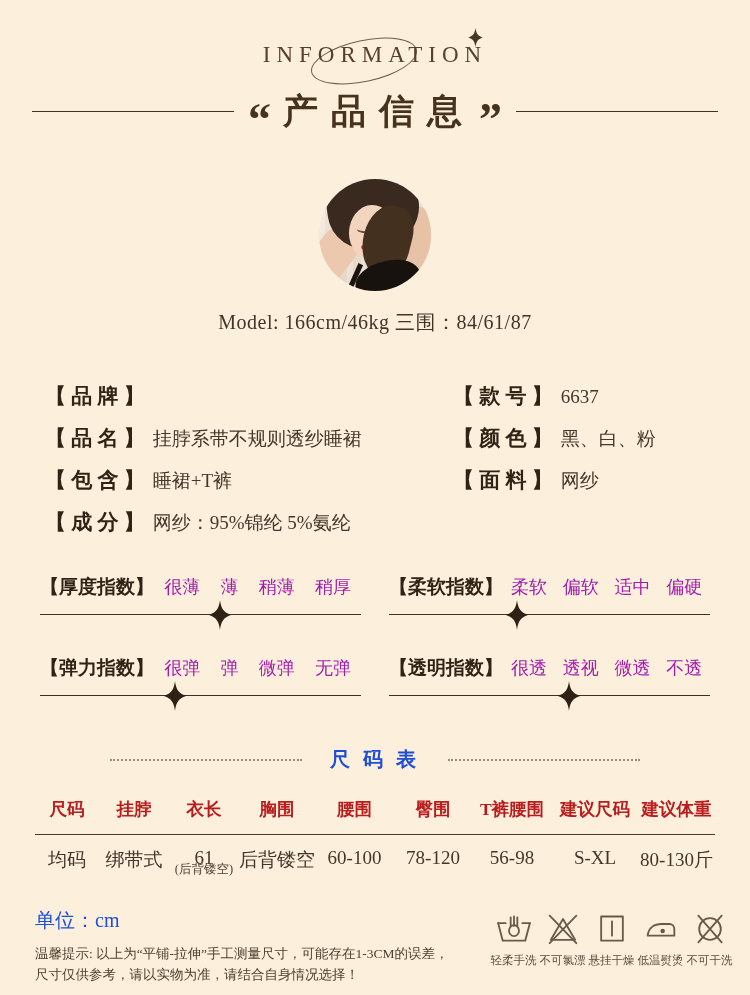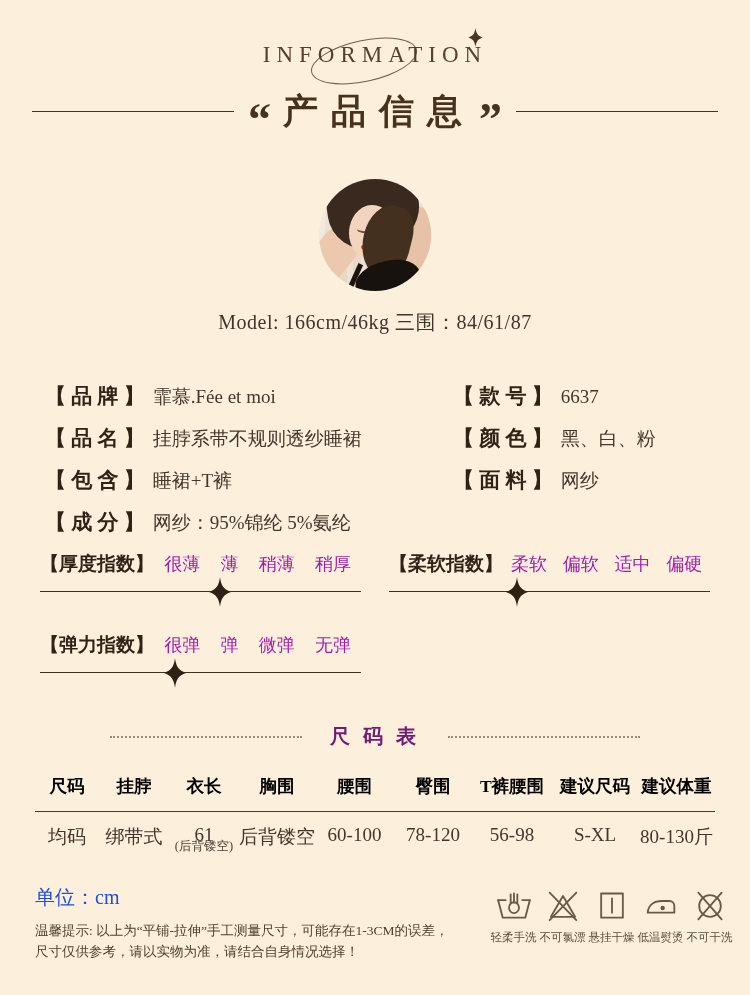--- a/index.html
+++ b/index.html
@@ -55,35 +55,35 @@
   .ph-strap{left:34px;bottom:2px;width:5px;height:26px;background:#1a140f;transform:rotate(24deg);}
   
   .model-caption{margin:18px 0 0;text-align:center;font-size:20px;color:#3f352a;letter-spacing:.5px;}
   
   .details{margin:46px 35px 0 45px;display:grid;grid-template-columns:408px 1fr;column-gap:0;}
   .detail-col{display:flex;flex-direction:column;row-gap:12px;}
   .detail-row{display:flex;align-items:baseline;height:30px;}
   .detail-label{font-weight:bold;font-size:21px;color:#2f2315;white-space:nowrap;}
   .detail-value{font-size:19px;margin-left:8px;color:#44362a;white-space:nowrap;}
   
-  .indexes{margin:13px 40px 0;display:grid;grid-template-columns:1fr 1fr;column-gap:28px;row-gap:40px;}
+  .indexes{margin:36px 40px 0;display:grid;grid-template-columns:1fr 1fr;column-gap:28px;row-gap:40px;}
   .index-row{display:flex;align-items:baseline;}
   .index-label{font-weight:bold;font-size:19px;color:#2f2315;white-space:nowrap;}
   .index-options{flex:1;display:flex;justify-content:space-around;font-size:18px;color:#a21caf;}
   .index-line{position:relative;margin-top:14px;border-top:1.4px solid #41301f;height:0;}
   .index-marker{position:absolute;top:0;transform:translate(-50%,-50%);line-height:0;}
   
   .chart-divider{margin-top:50px;display:flex;align-items:center;justify-content:center;}
   .dotline{width:192px;border-top:2px dotted #9b8a74;height:0;}
-  .chart-title{font-size:20px;font-weight:bold;letter-spacing:4px;margin:0 28px;color:#701a75;}
+  .chart-title{font-size:20px;font-weight:bold;letter-spacing:4px;margin:0 28px;color:#1d4ed8;}
   
   .size-table{margin:24px 35px 0;}
   .st-row{display:grid;grid-template-columns:64px 70px 70px 76px 79px 78px 80px 86px 1fr;
     text-align:center;align-items:start;}
-  .st-head{font-size:17.5px;font-weight:bold;color:#000000;padding-bottom:13px;font-family:Liberation Serif, serif;}
+  .st-head{font-size:17.5px;font-weight:bold;color:#b91c1c;padding-bottom:13px;font-family:Liberation Serif, serif;}
   .st-sep{border-top:1.2px solid #4a3a28;height:0;}
   .st-data{font-size:19px;color:#41362a;padding-top:12px;}
   .st-cell{position:relative;white-space:nowrap;}
   .cell-note{position:absolute;top:26px;left:50%;transform:translateX(-50%);
     font-size:12.5px;color:#4d4134;white-space:nowrap;}
   
   .bottom{margin:34px 16px 0 35px;display:flex;align-items:flex-start;}
   .bottom-left{flex:1;}
   .unit{font-size:20px;color:#1d4ed8;}
   .tips{margin-top:10px;font-size:13.5px;line-height:1.55;color:#4d3e2e;}
@@ -122,21 +122,20 @@
   <span class="ph-hair2"></span>
   <span class="ph-garment"></span>
   <span class="ph-strap"></span>
 </div>
 <p class="model-caption">Model: 166cm/46kg 三围：84/61/87</p>
 
 <section class="details">
   <div class="detail-col">
     <div class="detail-row">
       <span class="detail-label">【 品 牌 】</span>
-      <span class="detail-value">霏慕.Fée et moi</span>
     </div>
     <div class="detail-row">
       <span class="detail-label">【 品 名 】</span>
       <span class="detail-value">挂脖系带不规则透纱睡裙</span>
     </div>
     <div class="detail-row">
       <span class="detail-label">【 包 含 】</span>
       <span class="detail-value">睡裙+T裤</span>
     </div>
     <div class="detail-row">
@@ -202,20 +201,38 @@
       <span class="index-label">【弹力指数】</span>
       <span class="index-options">
         <span>很弹</span>
         <span>弹</span>
         <span>微弹</span>
         <span>无弹</span>
       </span>
     </div>
     <div class="index-line">
       <span class="index-marker" style="left: 42%;">
+        <svg width="22" height="30" viewBox="0 0 24 32">
+            <path d="M12 0C13.4 9.4 15.8 12.9 24 16C15.8 19.1 13.4 22.6 12 32C10.6 22.6 8.2 19.1 0 16C8.2 12.9 10.6 9.4 12 0Z" fill="#2d2214"></path>
+          </svg>
+      </span>
+    </div>
+  </div>
+  <div class="index-cell">
+    <div class="index-row">
+      <span class="index-label">【透明指数】</span>
+      <span class="index-options">
+        <span>很透</span>
+        <span>透视</span>
+        <span>微透</span>
+        <span>不透</span>
+      </span>
+    </div>
+    <div class="index-line">
+      <span class="index-marker" style="left: 56%;">
         <svg width="22" height="30" viewBox="0 0 24 32">
             <path d="M12 0C13.4 9.4 15.8 12.9 24 16C15.8 19.1 13.4 22.6 12 32C10.6 22.6 8.2 19.1 0 16C8.2 12.9 10.6 9.4 12 0Z" fill="#2d2214"></path>
           </svg>
       </span>
     </div>
   </div>
 </section>
 
 <div class="chart-divider">
   <span class="dotline"></span>

